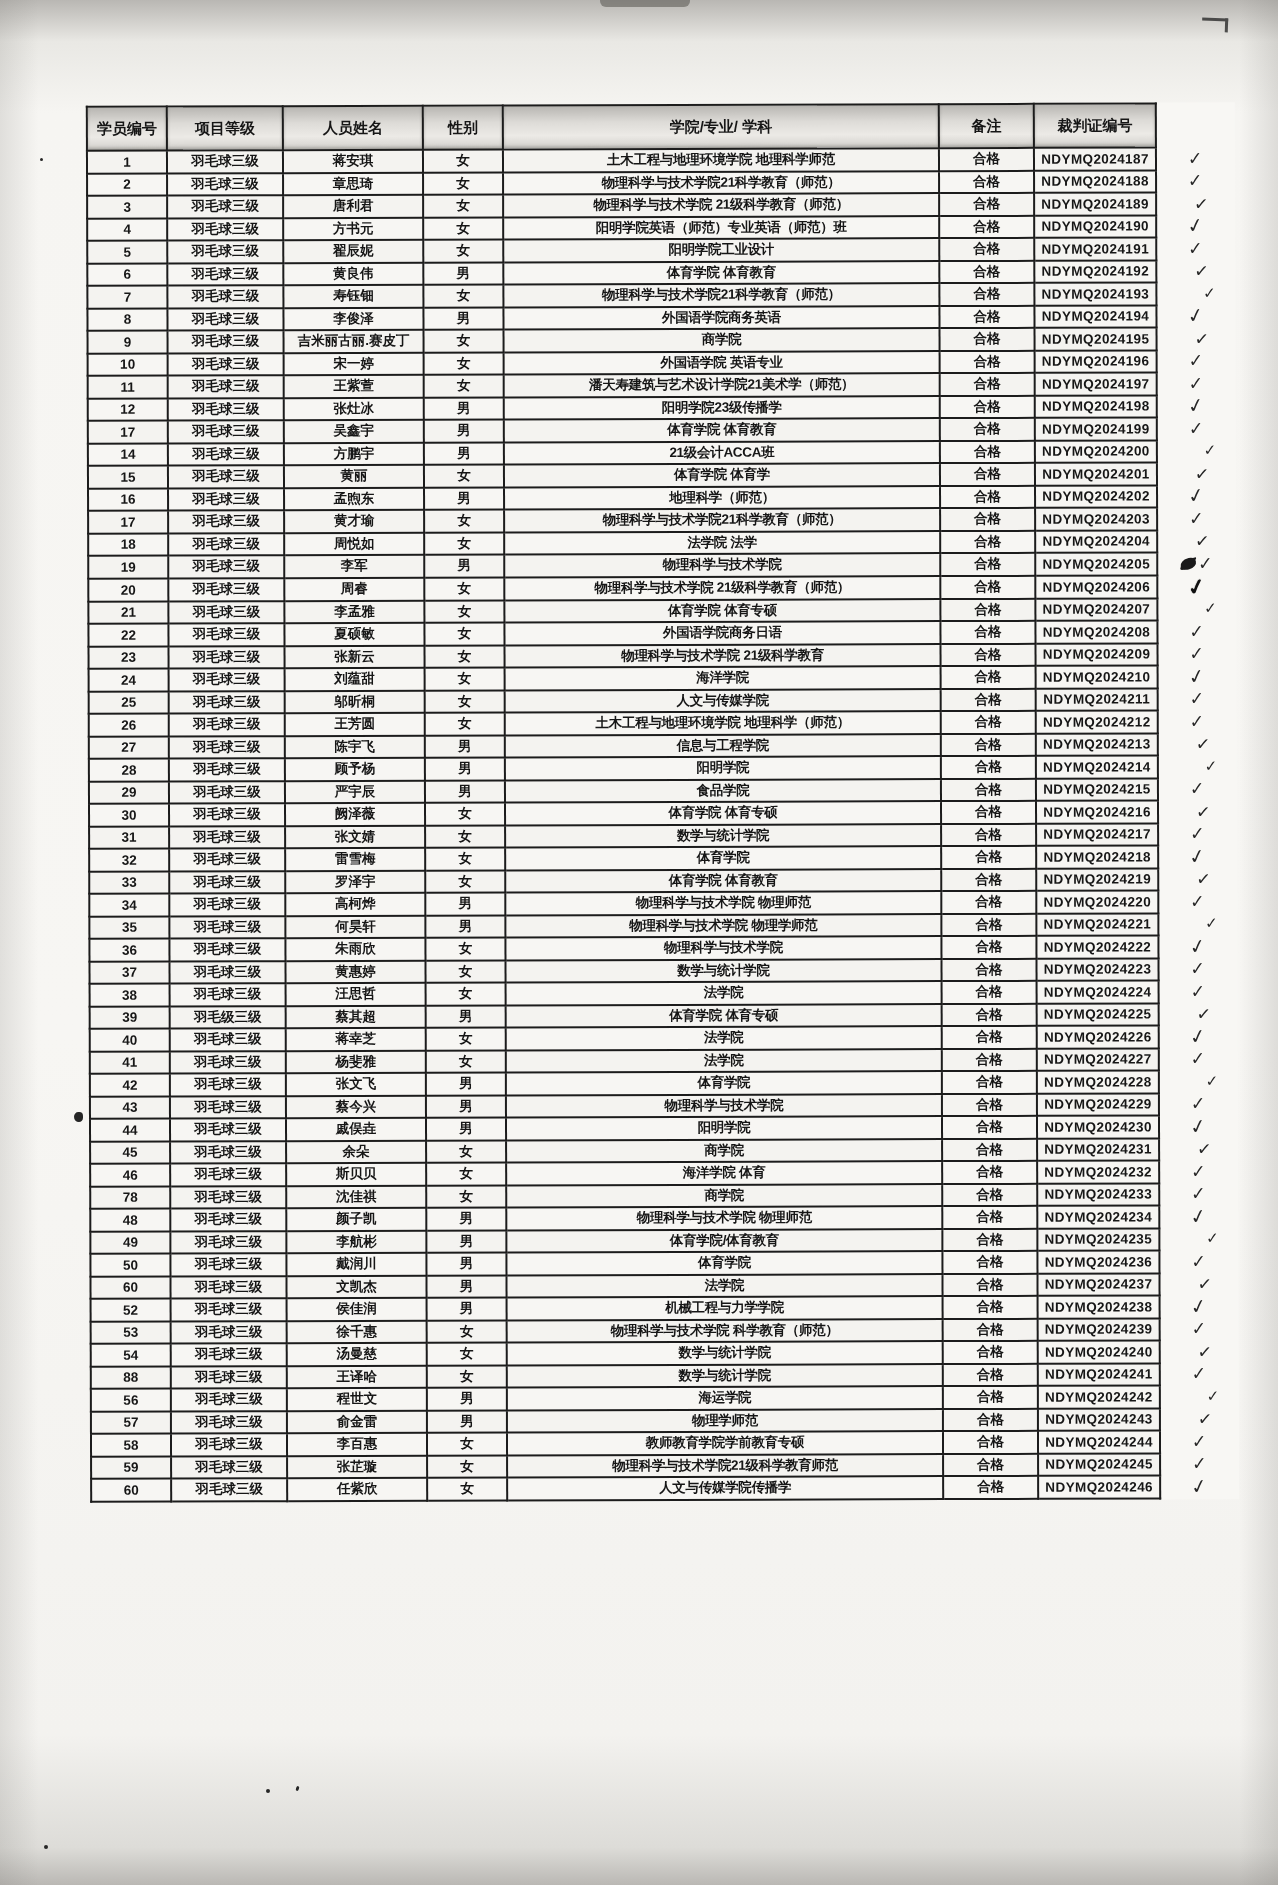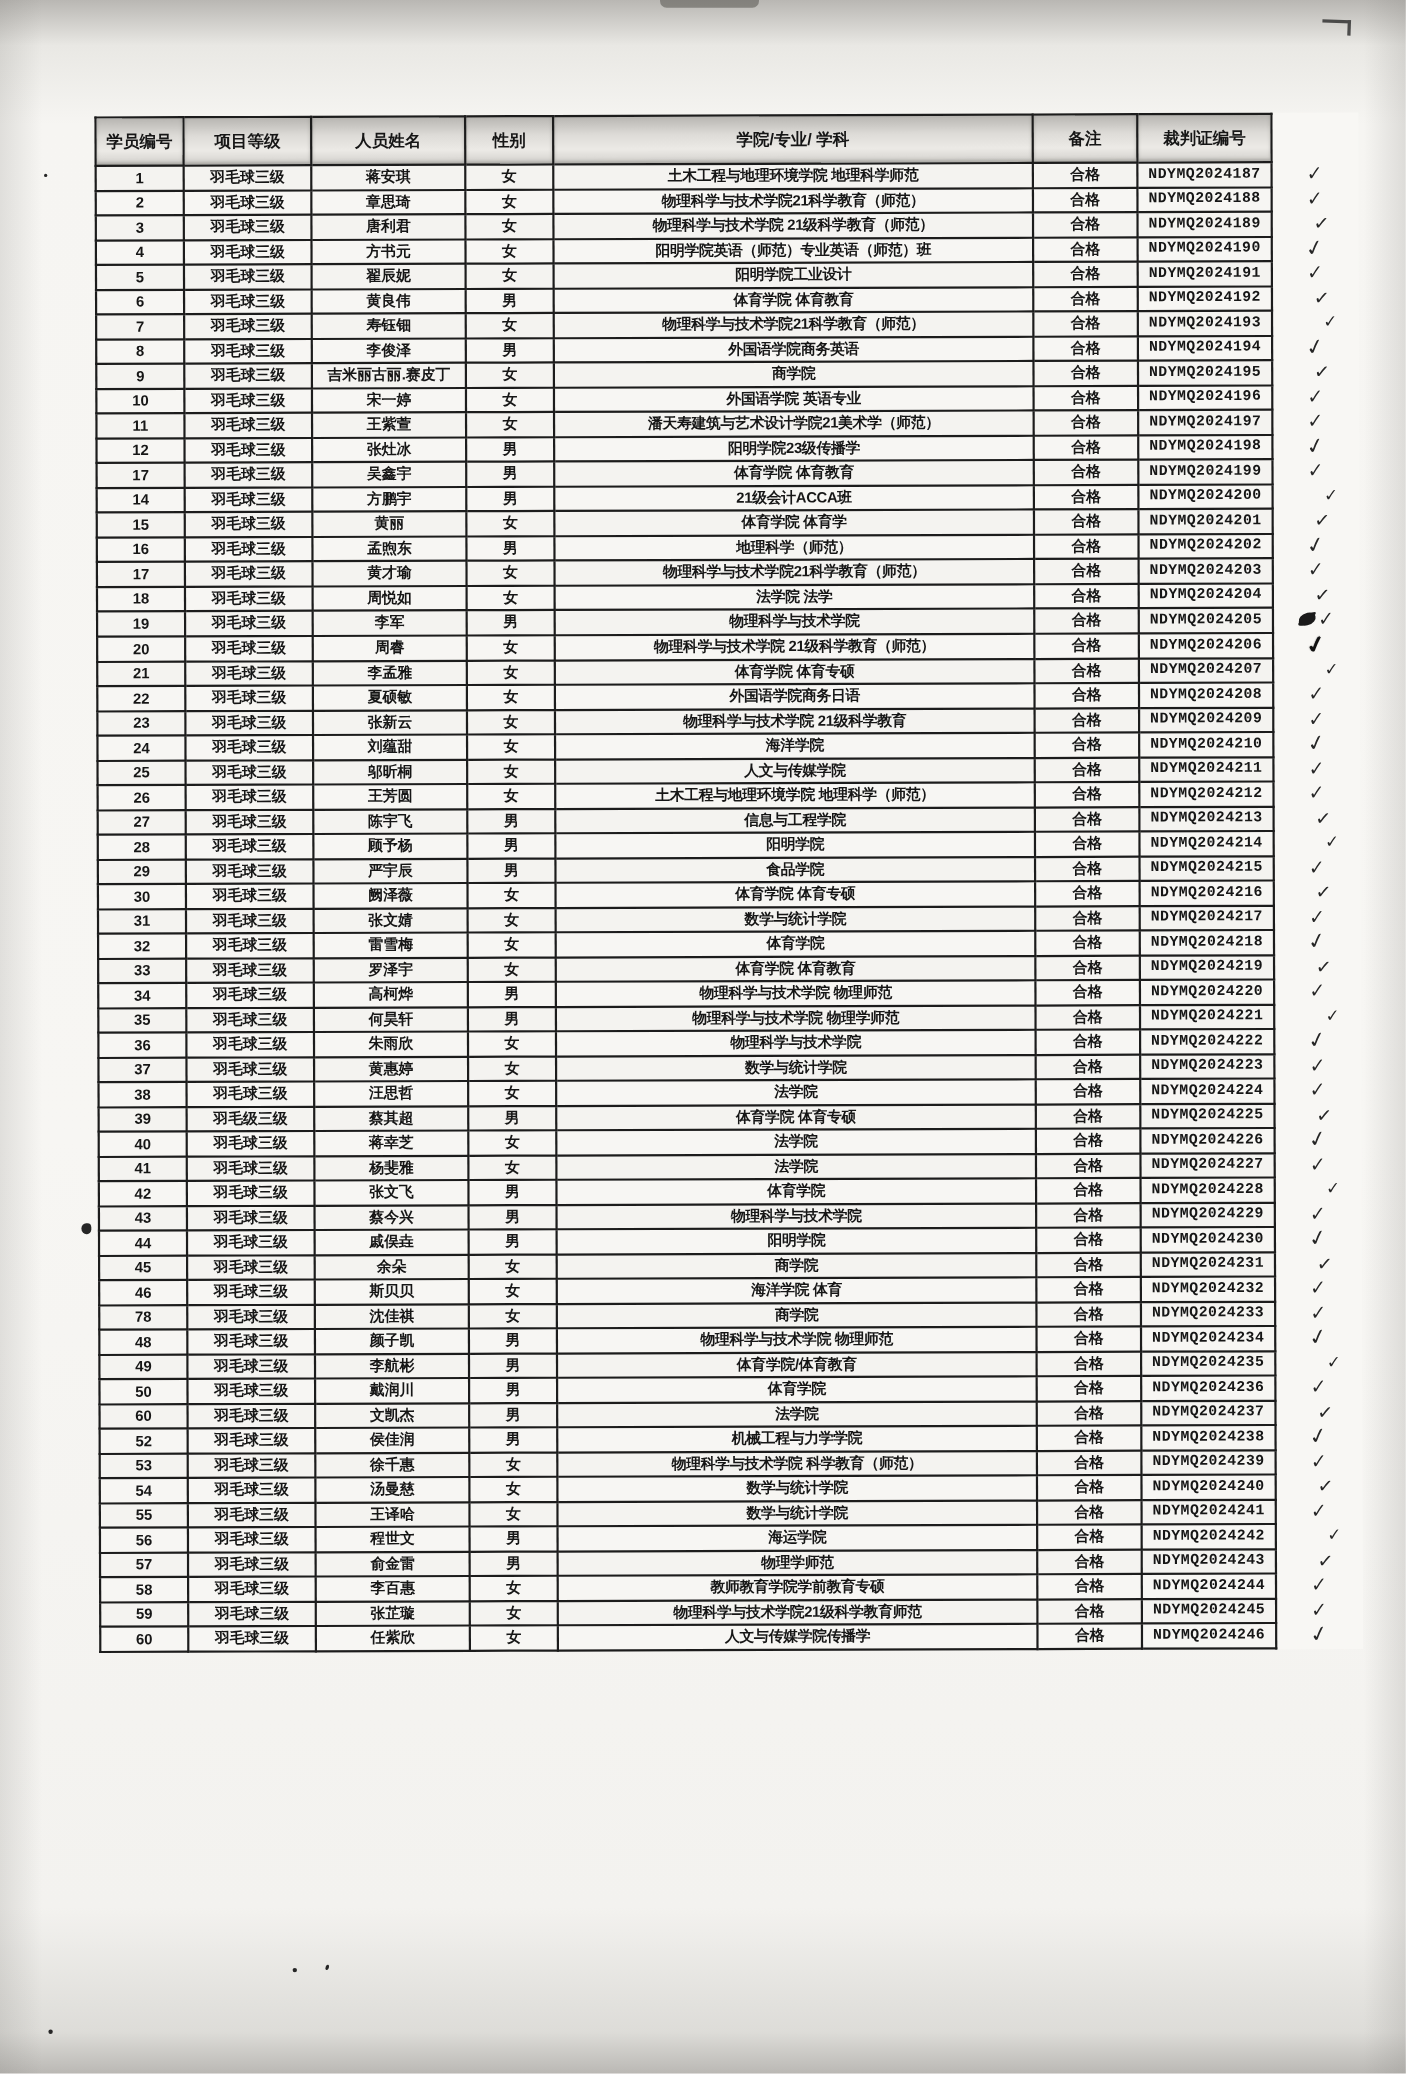--- a/index.html
+++ b/index.html
@@ -46,21 +46,21 @@
     box-shadow:inset 0 -2px 3px rgba(90,88,84,.35);
   }
   table.cert-table tbody td {
     height:22.5px; font-size:13.5px; font-weight:600;
     background:#f7f6f3;
   }
   tbody tr:nth-child(odd) td { background:#f4f3f0; }
   td.cell-no { font-weight:400; font-size:13.5px; }
   td.cell-college { font-size:13px; letter-spacing:-0.3px; }
   td.cell-cert {
-    font-family:Liberation Mono, monospace;
+    font-family:Liberation Sans, sans-serif;
     font-weight:bold; text-align:left; padding-left:4px; letter-spacing:.4px; font-size:13.5px;margin-top:16px;
   }
   th.h-check, td.cell-check { border:none !important; background:transparent !important; box-shadow:none !important; }
   td.cell-check { text-align:left; padding-left:10px; }
   .checkmark {
     display:inline-block; font-size:17px; font-weight:bold; color:#262626;
     transform:rotate(-6deg) skewX(-6deg);
   }
   tbody tr:nth-child(3n) .checkmark  { transform:rotate(4deg) translateX(6px); }
   tbody tr:nth-child(4n) .checkmark  { transform:rotate(-12deg) scale(1.15); }
@@ -660,21 +660,21 @@
     <td class="cell-no">54</td>
     <td class="cell-level">羽毛球三级</td>
     <td class="cell-name">汤曼慈</td>
     <td class="cell-gender">女</td>
     <td class="cell-college">数学与统计学院</td>
     <td class="cell-remark">合格</td>
     <td class="cell-cert">NDYMQ2024240</td>
     <td class="cell-check"><span class="checkmark">✓</span></td>
   </tr>
         <tr>
-    <td class="cell-no">55</td>
+    <td class="cell-no">88</td>
     <td class="cell-level">羽毛球三级</td>
     <td class="cell-name">王译哈</td>
     <td class="cell-gender">女</td>
     <td class="cell-college">数学与统计学院</td>
     <td class="cell-remark">合格</td>
     <td class="cell-cert">NDYMQ2024241</td>
     <td class="cell-check"><span class="checkmark">✓</span></td>
   </tr>
         <tr>
     <td class="cell-no">56</td>

